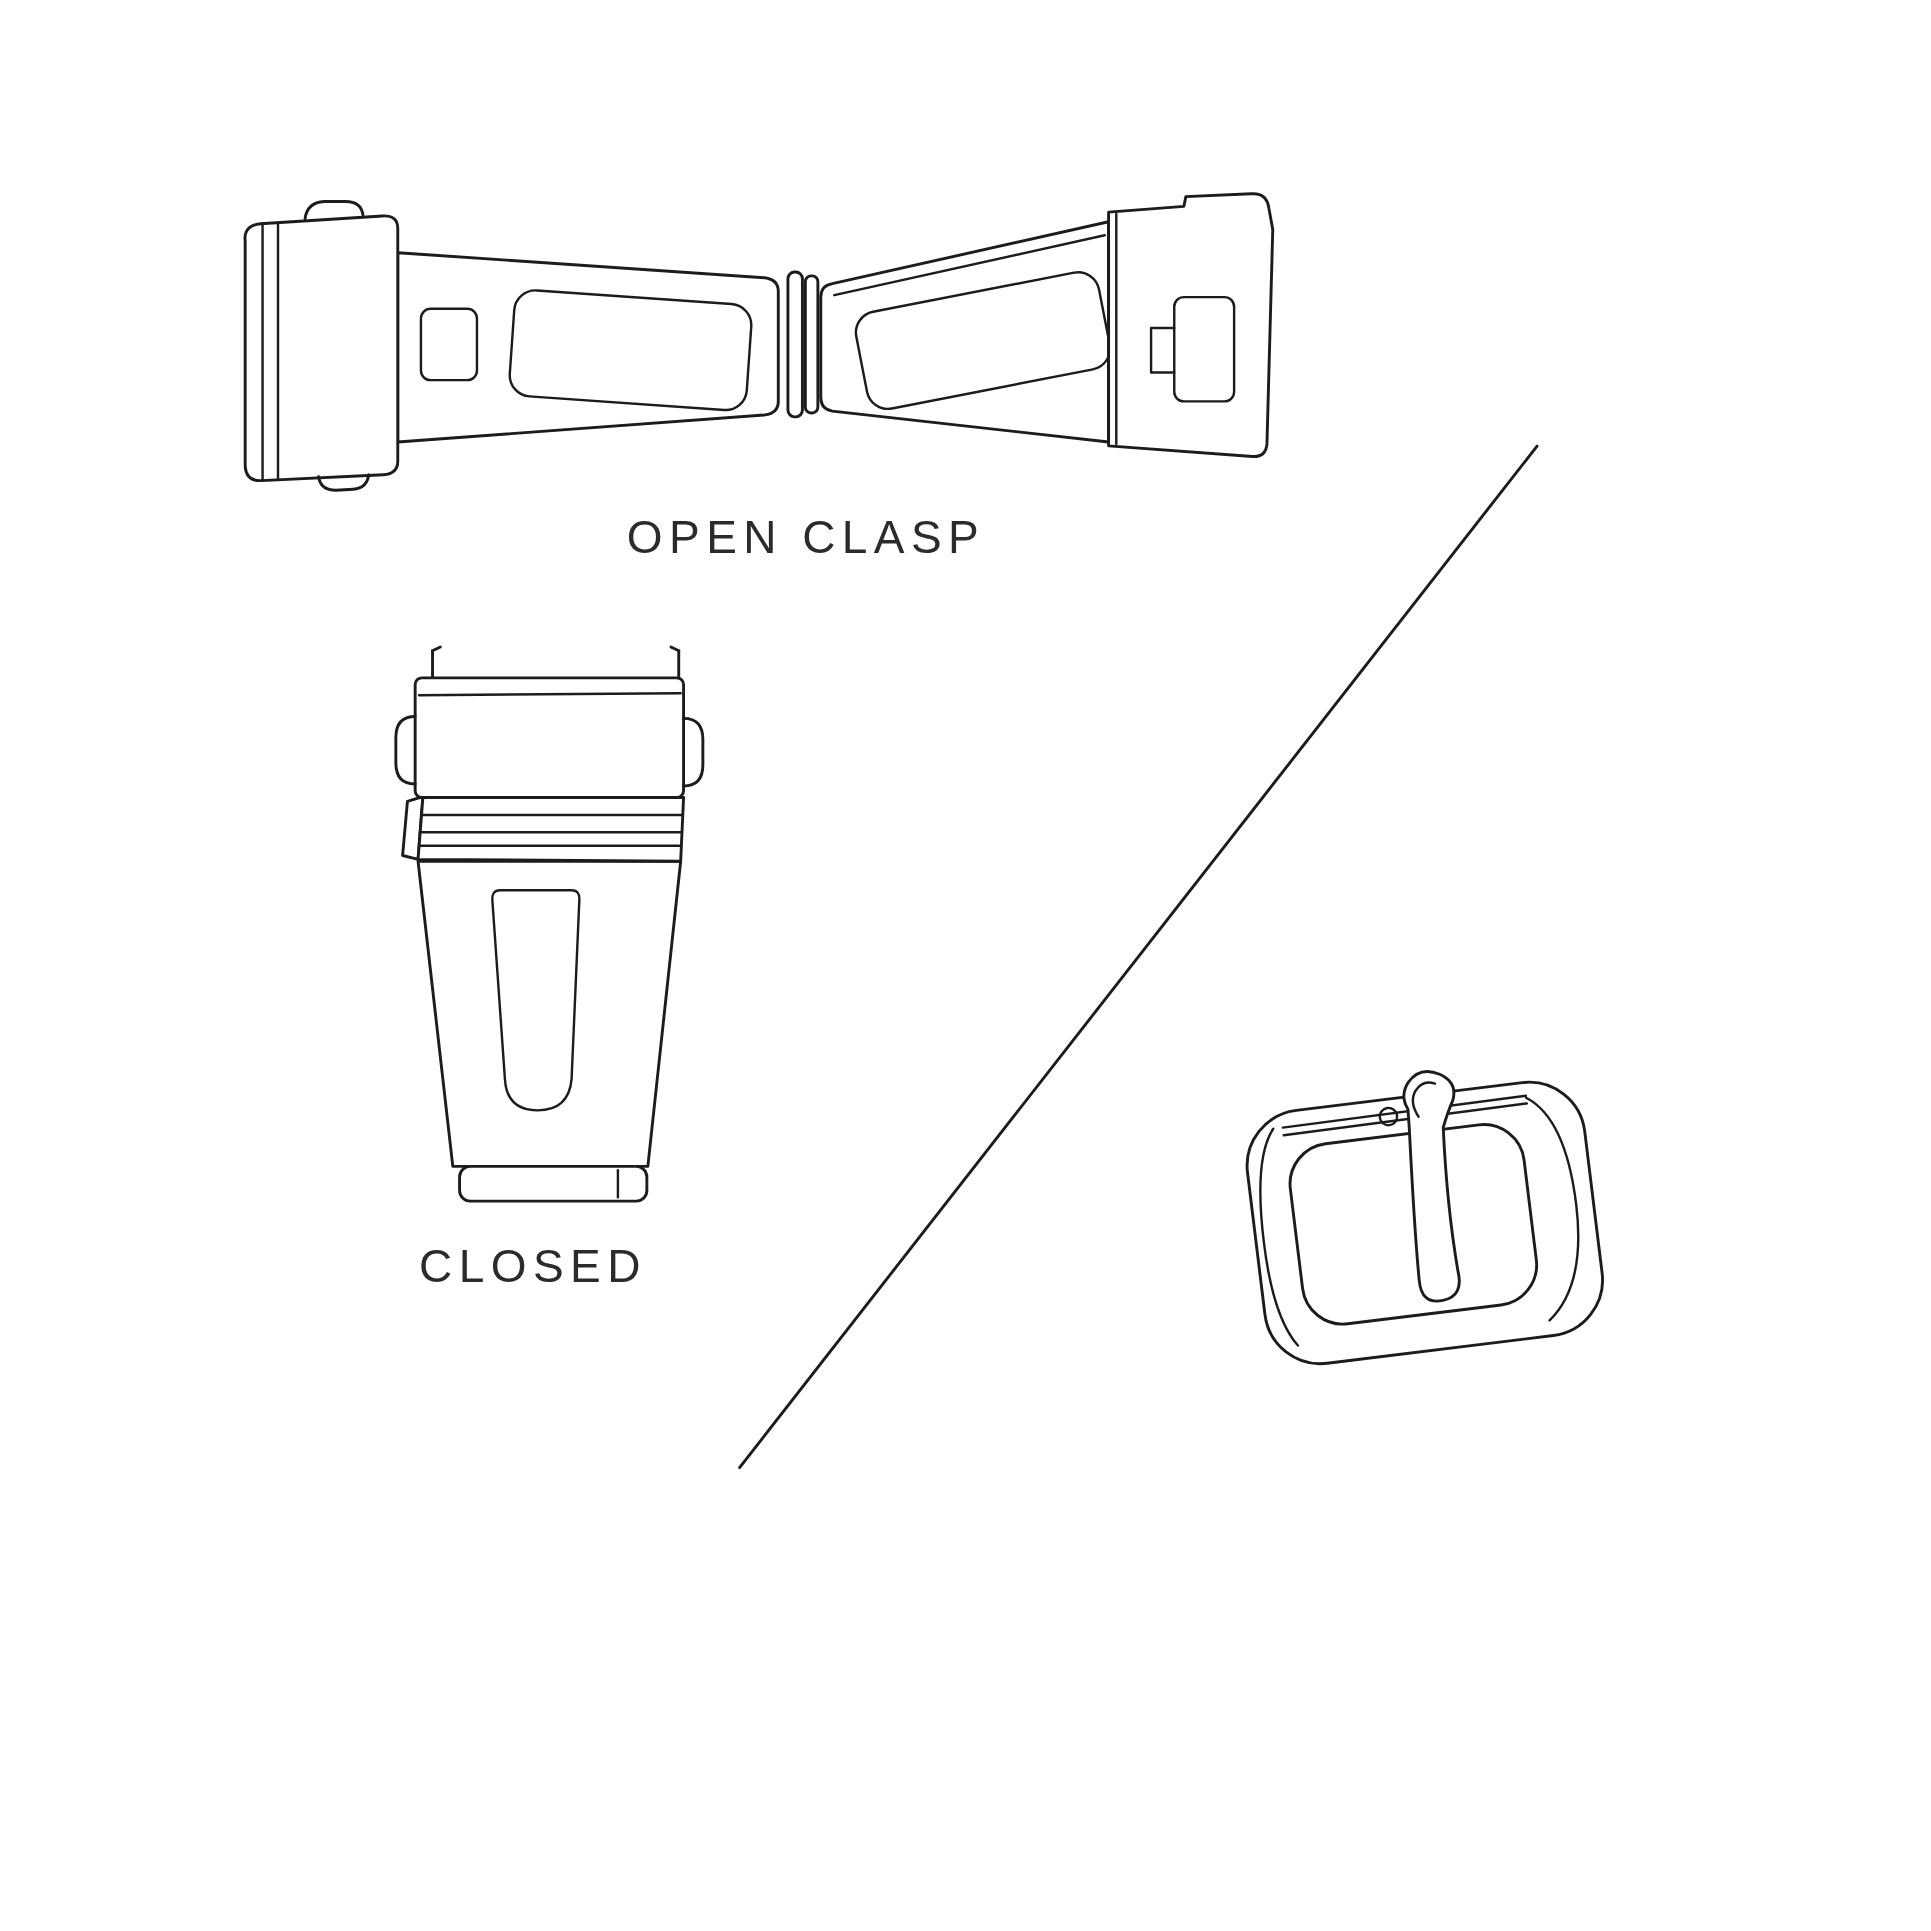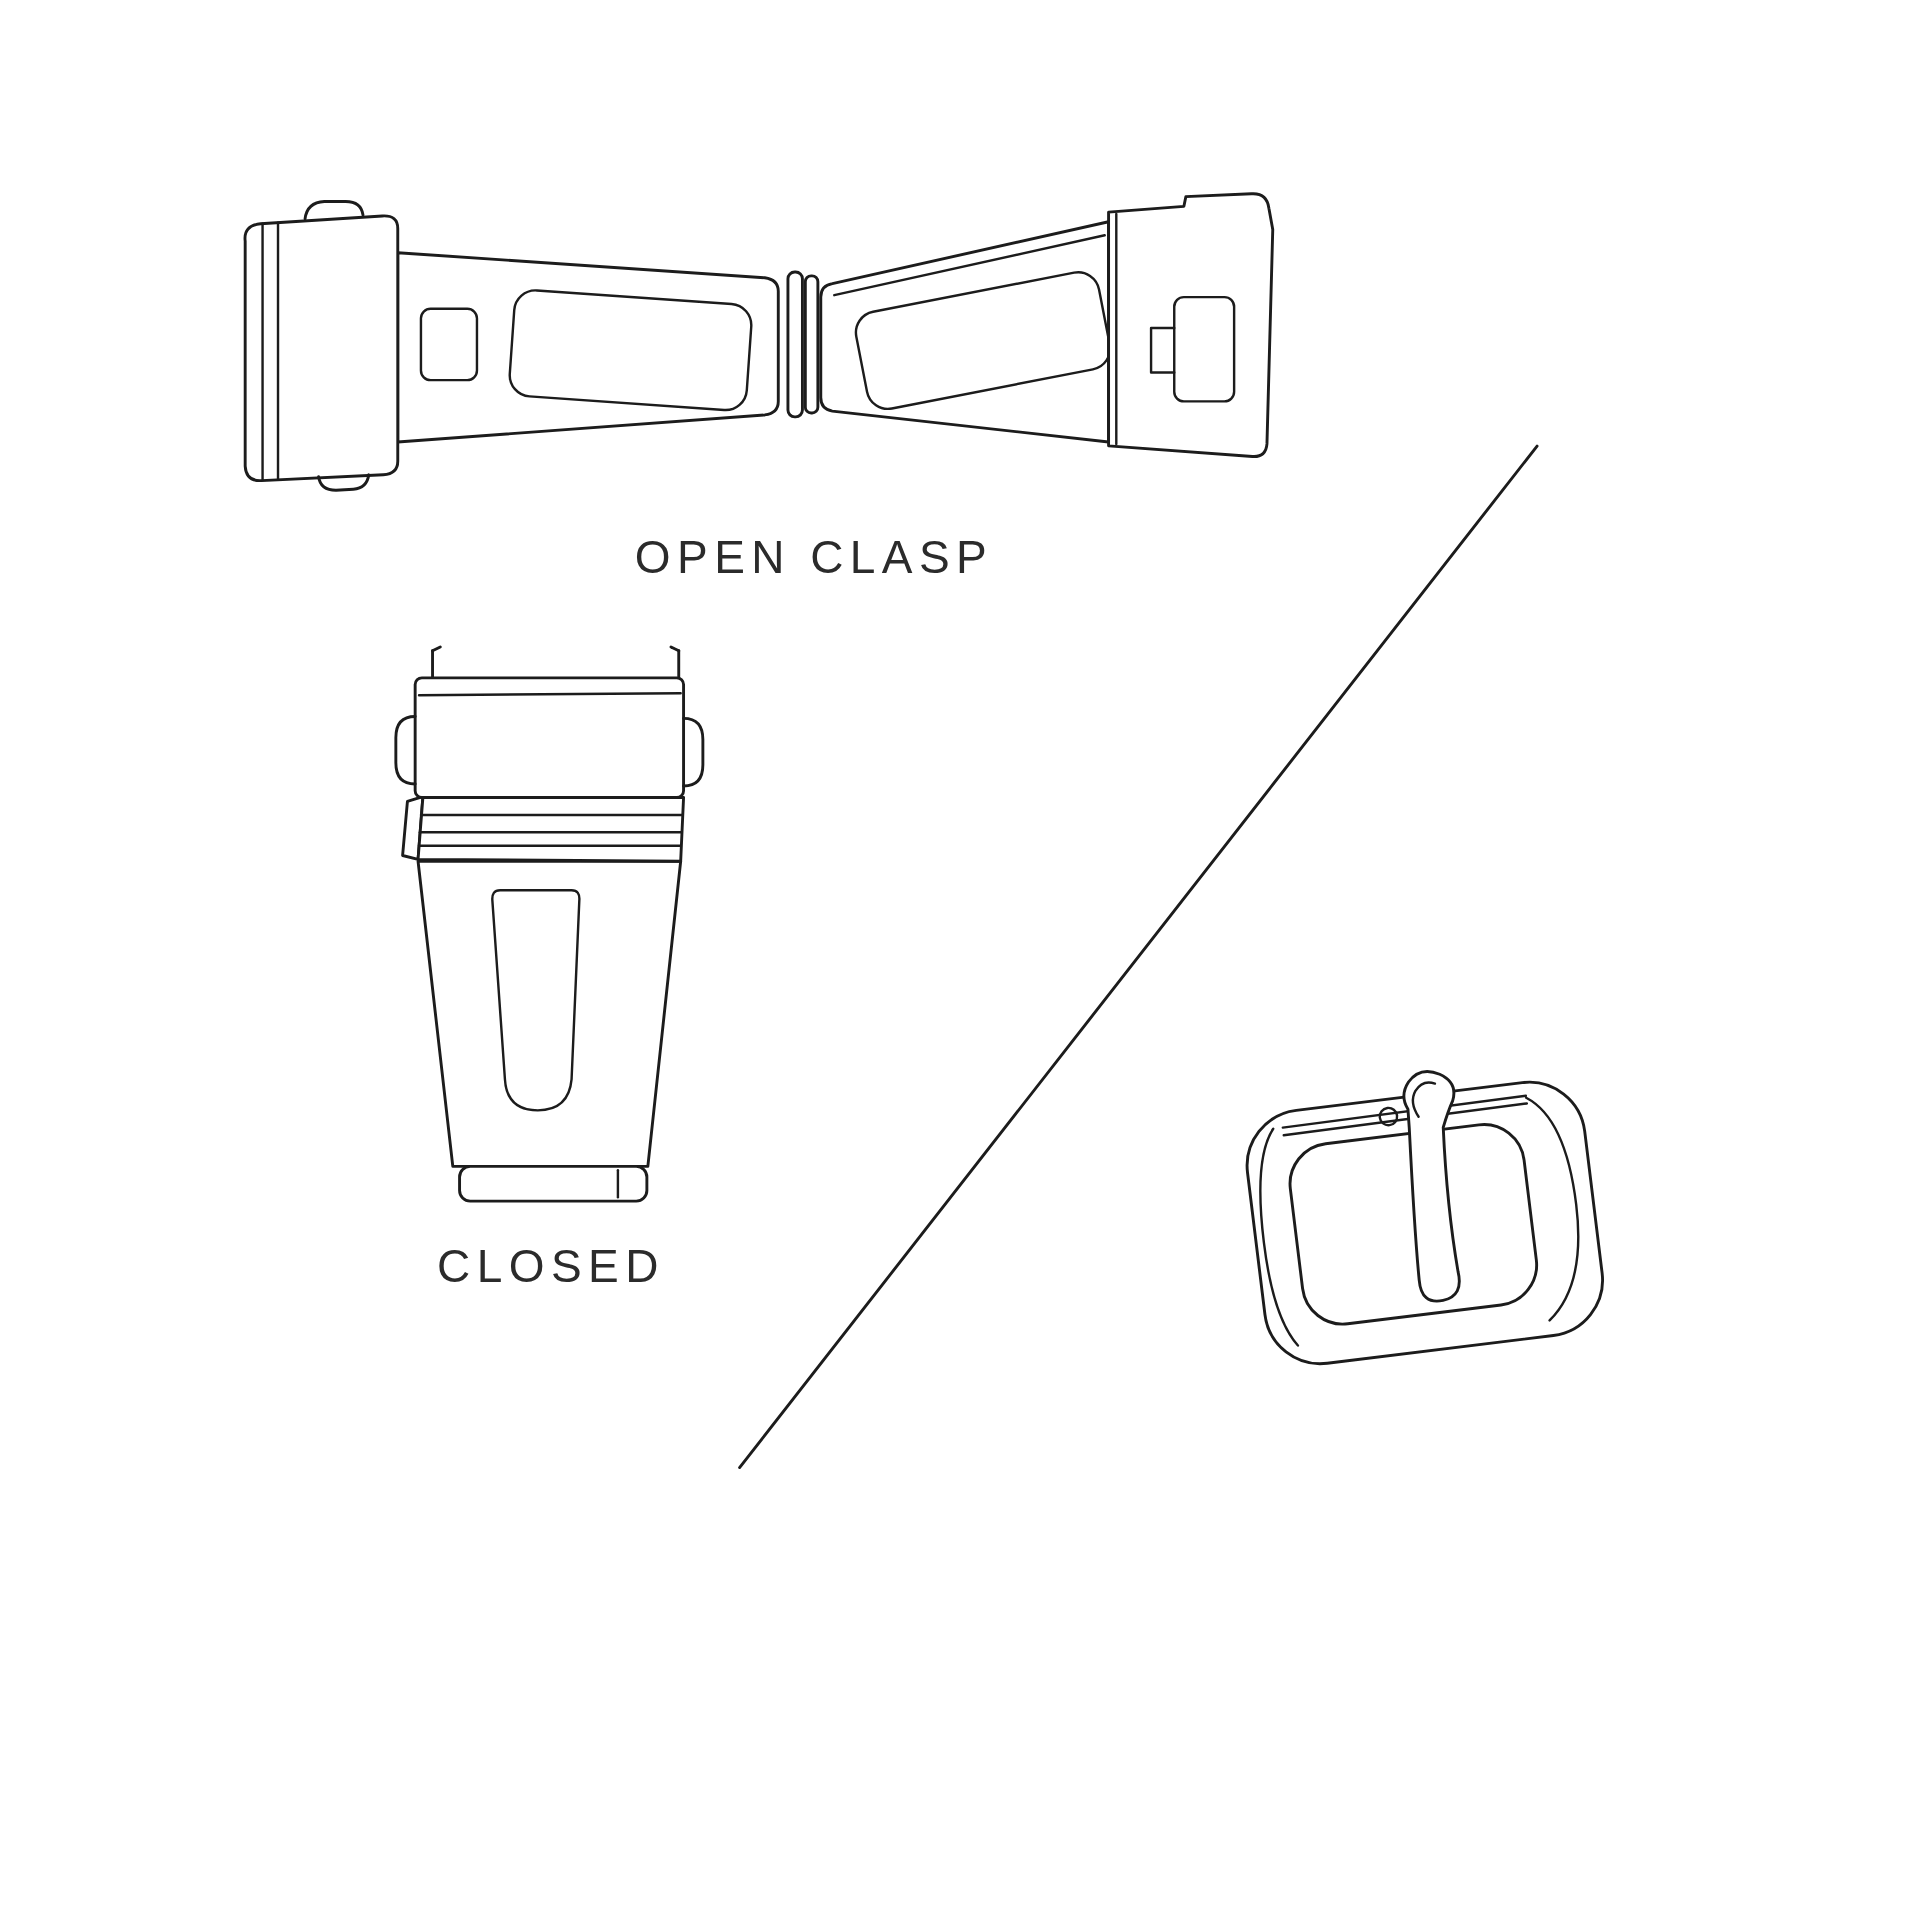--- a/index.html
+++ b/index.html
@@ -10,22 +10,22 @@
   .art{position:absolute;}
   .art path,.art rect,.art line,.art circle{
     fill:none;stroke:#1c1c1c;stroke-width:3;stroke-linecap:round;stroke-linejoin:round;
   }
   .art .w{fill:#ffffff;}
   .art .thin{stroke-width:2.5;}
   .label{
     position:absolute;transform:translateX(-50%);
     font-size:46px;letter-spacing:.14em;color:#2b2b2b;white-space:nowrap;
   }
-  .open-clasp-label{left:806px;top:530px;margin-left:8px;}
-  .closed-label{left:533px;top:1239px;margin-left:18px;}
+  .open-clasp-label{left:806px;top:510px;}
+  .closed-label{left:533px;top:1239px;}
   .title{
     position:absolute;left:966px;top:1705px;transform:translateX(-50%);
     font-size:70px;letter-spacing:.18em;color:#1c1c1c;white-space:nowrap;
   }
   .divider{position:absolute;left:0;top:0;}
   .divider line{stroke:#1c1c1c;stroke-width:3;stroke-linecap:round;}
   .open-clasp-art{left:222px;top:183px;}
   .closed-clasp-art{left:386px;top:645px;}
   .buckle-art{left:1224px;top:1054px;}
 </style>

